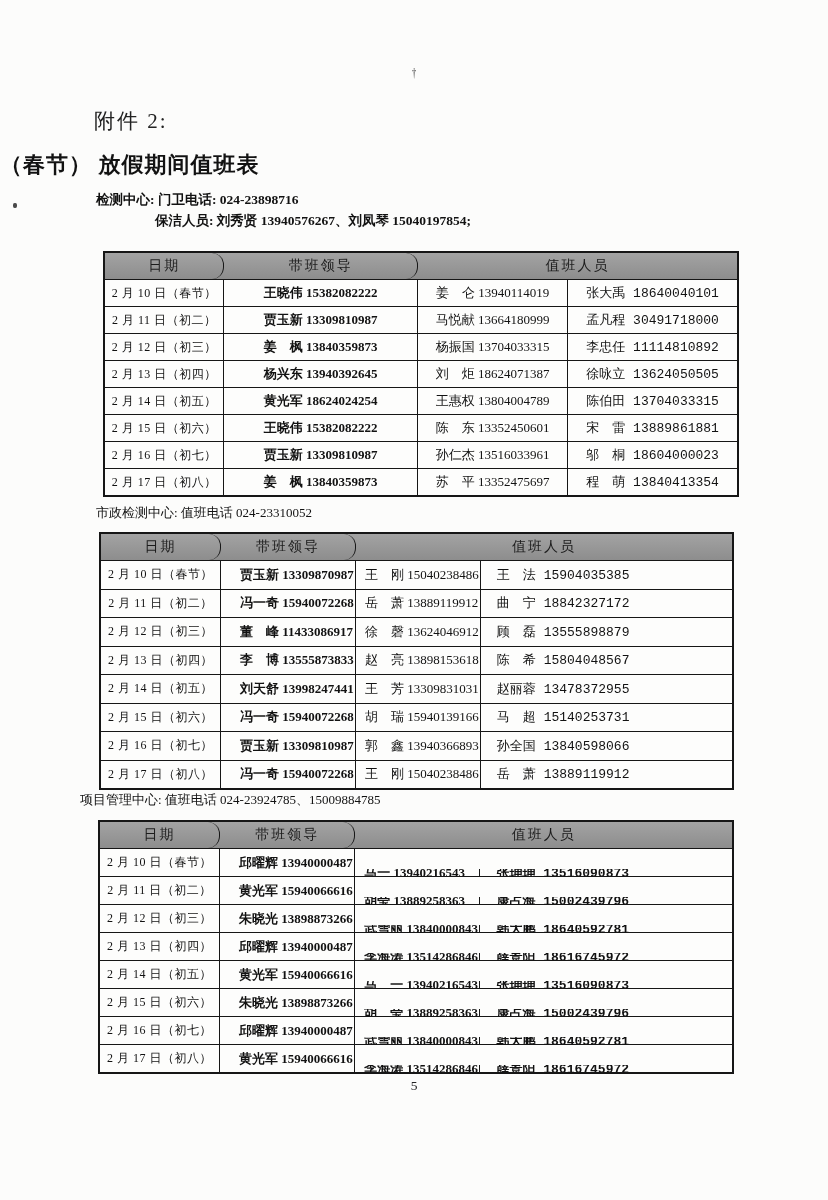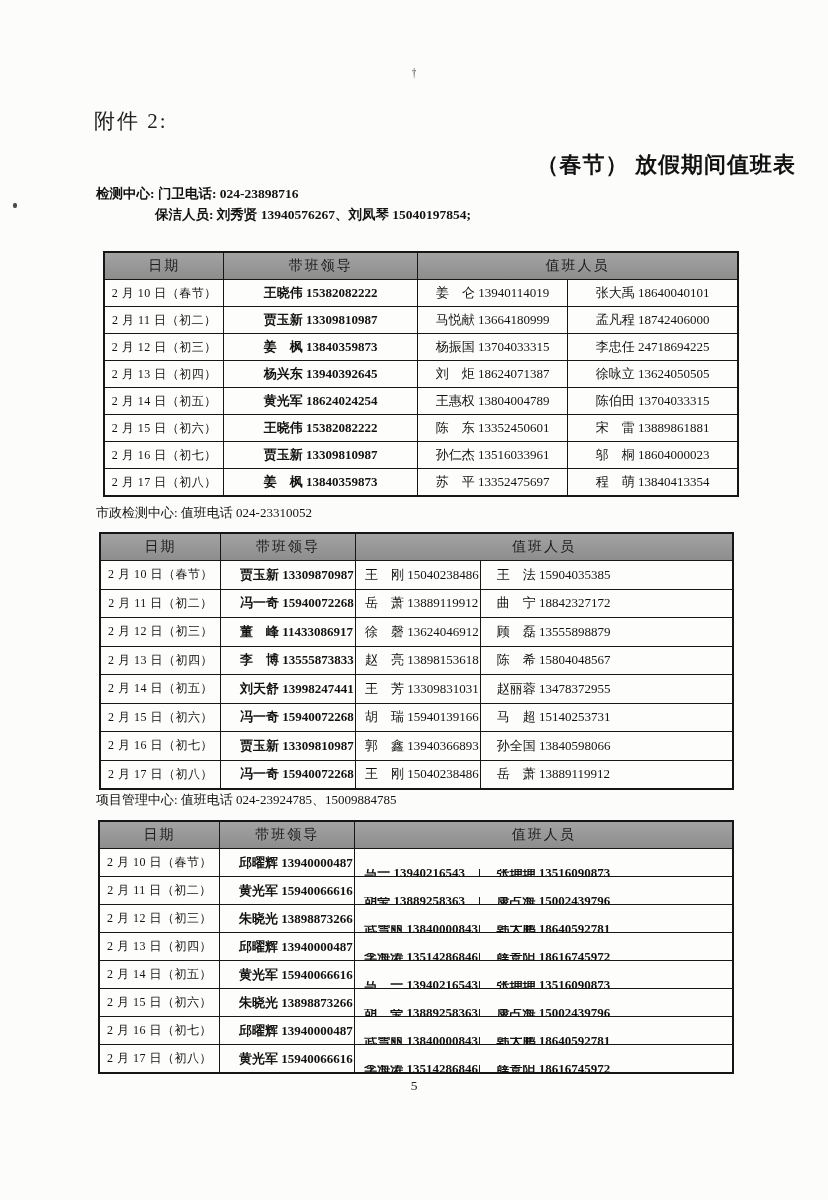--- a/index.html
+++ b/index.html
@@ -8,46 +8,46 @@
     background:#fcfcfb;
     font-family:"Liberation Serif","DejaVu Serif",serif;
     color:#121212;
     overflow:hidden;
   }
   
   .artifact-cross { position:absolute; left:411px; top:66px; font-size:12px; color:#2a2a2a; transform:scaleX(.7); }
   .artifact-speck { position:absolute; left:13px; top:203px; width:4px; height:5px; background:#4a4a4a; border-radius:40%; }
 
   .attachment-label { position:absolute; left:94px; top:107px; font-size:21px; letter-spacing:2px; color:#222; }
-  .doc-title { position:absolute; left:0; top:150px; width:796px; text-align:right; font-size:22px; font-weight:bold; letter-spacing:1px; }
-
-  .guard-info { position:absolute; left:96px; top:184px; font-size:13.5px; font-weight:bold; line-height:20.5px; white-space:nowrap; }
+  .doc-title { position:absolute; left:0; top:150px; width:796px; text-align:left; font-size:22px; font-weight:bold; letter-spacing:1px; }
+
+  .guard-info { position:absolute; left:96px; top:190px; font-size:13.5px; font-weight:bold; line-height:20.5px; white-space:nowrap; }
   .guard-info .indent { margin-left:59px; }
 
   .section-heading { position:absolute; font-size:13px; font-weight:normal; white-space:nowrap; }
   .heading-2 { left:96px; top:504px; }
-  .heading-3 { left:96px; top:791px; }
+  .heading-3 { left:80px; top:791px; }
 
   .duty-table { position:absolute; border:2px solid #161616; background:#fdfdfc; }
   .table-1 { left:103px; top:251px; width:632px; }
   .table-2 { left:99px;  top:532px; width:631px; }
   .table-3 { left:98px;  top:820px; width:632px; }
 
   .hrow, .row { display:grid; }
   .hrow { background:linear-gradient(#a3a3a3,#8d8d8d); }
   .hrow > div, .row > div {
     display:flex; align-items:center; overflow:hidden; white-space:nowrap;
     border-right:1.5px solid #161616;
   }
-  .hrow > div:last-child, .row > div:last-child { border-right:none; }
+  .hrow > div:last-child, .row > div:last-child { border-right:none;font-family:Liberation Mono, monospace; }
   .hrow { border-bottom:1.5px solid #161616; }
   .row { border-bottom:1.5px solid #161616; }
   .duty-table .row:last-child { border-bottom:none; }
 
-  .hrow > div { justify-content:center; font-size:14px; color:#1c1c1c; letter-spacing:2px; }
+  .hrow > div { justify-content:center; font-size:14px; color:#1c1c1c; letter-spacing:2px;border-radius:12px; }
   .hrow { height:26px; }
   .table-1 .row { height:26px; }
   .table-2 .row { height:27.5px; }
   .table-3 .row { height:27px; }
 
   .table-1 .hrow { grid-template-columns:18.9% 30.6% 1fr; }
   .table-1 .row  { grid-template-columns:18.9% 30.6% 23.8% 1fr; }
   .table-2 .hrow, .table-3 .hrow { grid-template-columns:19% 21.4% 1fr; }
   .table-2 .row,  .table-3 .row  { grid-template-columns:19% 21.4% 19.8% 1fr; }
 
@@ -87,27 +87,27 @@
   <div class="row">
         <div class="c0">2 月 10 日（春节）</div>
         <div class="c1">王晓伟 15382082222</div>
         <div class="c2">姜　仑 13940114019</div>
         <div class="c3">张大禹 18640040101</div>
       </div>
       <div class="row">
         <div class="c0">2 月 11 日（初二）</div>
         <div class="c1">贾玉新 13309810987</div>
         <div class="c2">马悦献 13664180999</div>
-        <div class="c3">孟凡程 18742406000</div>
+        <div class="c3">孟凡程 30491718000</div>
       </div>
       <div class="row">
         <div class="c0">2 月 12 日（初三）</div>
         <div class="c1">姜　枫 13840359873</div>
         <div class="c2">杨振国 13704033315</div>
-        <div class="c3">李忠任 24718694225</div>
+        <div class="c3">李忠任 11114810892</div>
       </div>
       <div class="row">
         <div class="c0">2 月 13 日（初四）</div>
         <div class="c1">杨兴东 13940392645</div>
         <div class="c2">刘　炬 18624071387</div>
         <div class="c3">徐咏立 13624050505</div>
       </div>
       <div class="row">
         <div class="c0">2 月 14 日（初五）</div>
         <div class="c1">黄光军 18624024254</div>

